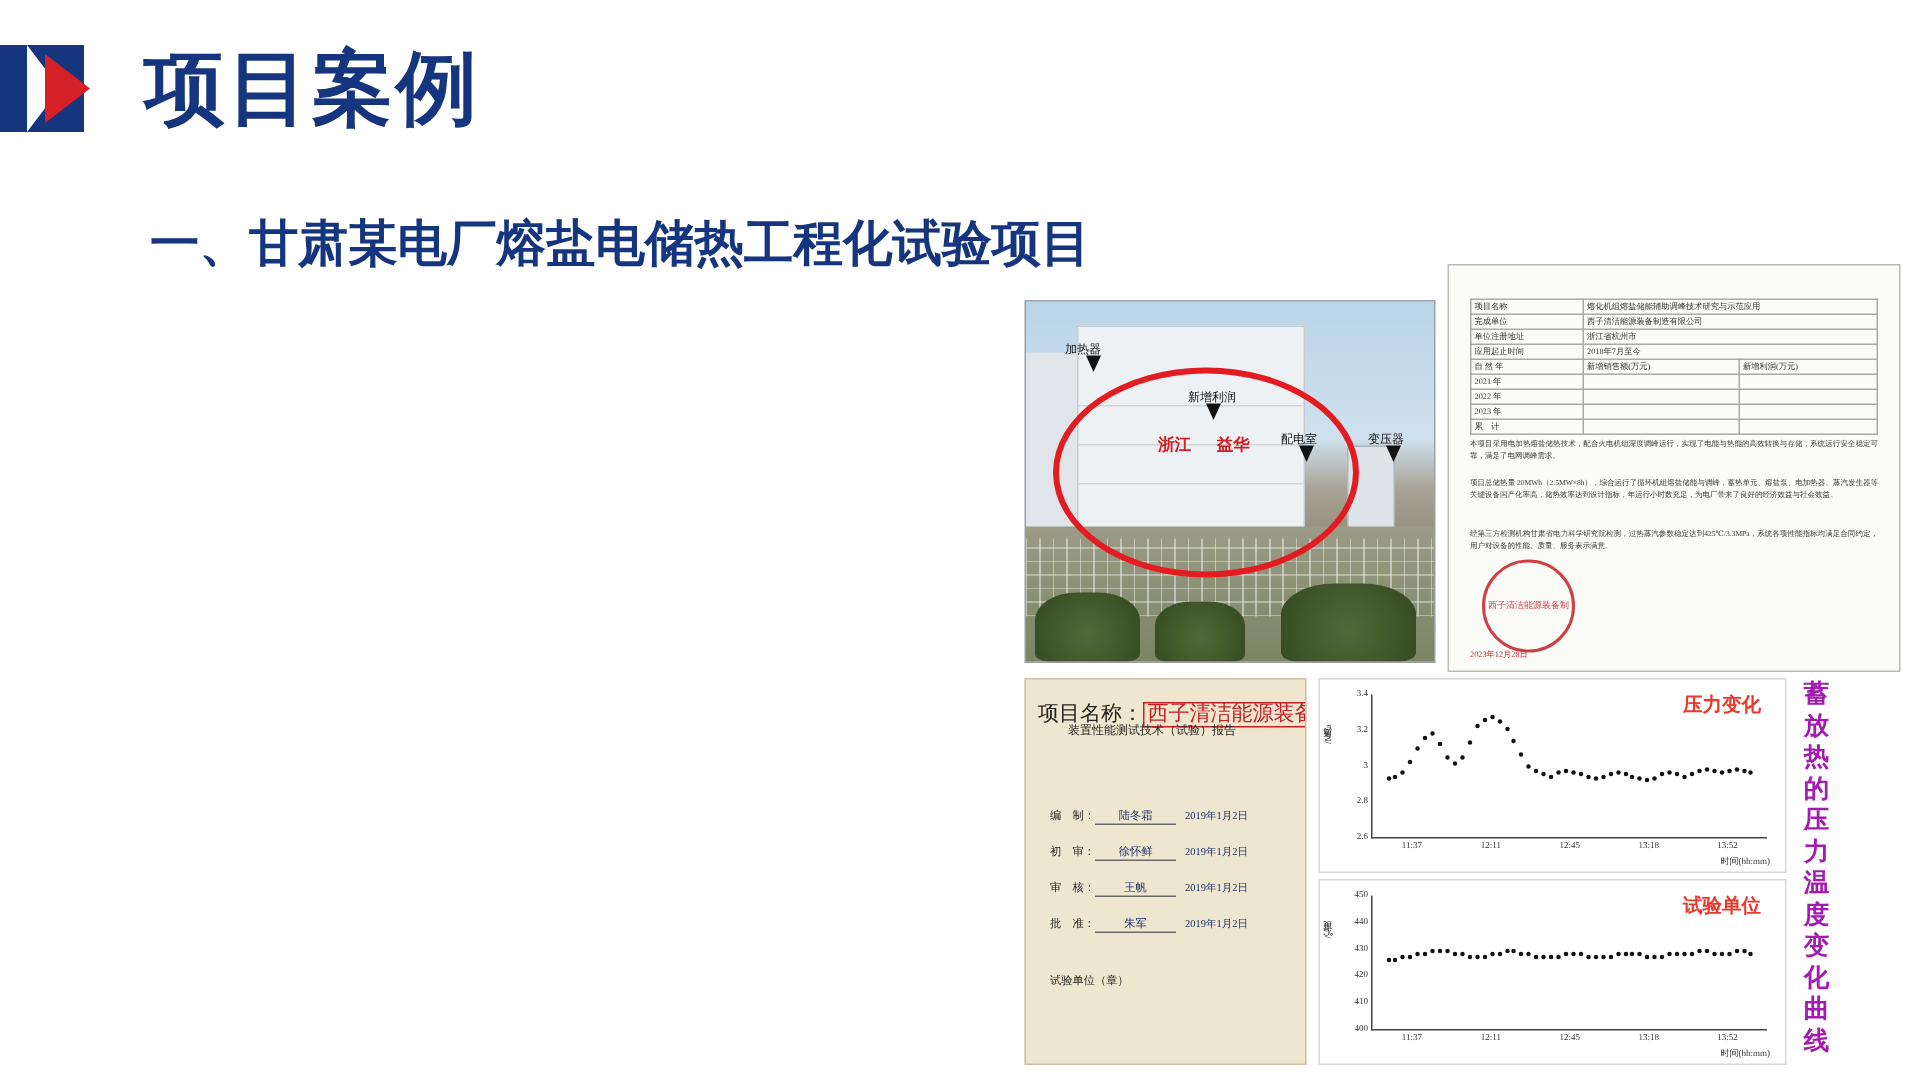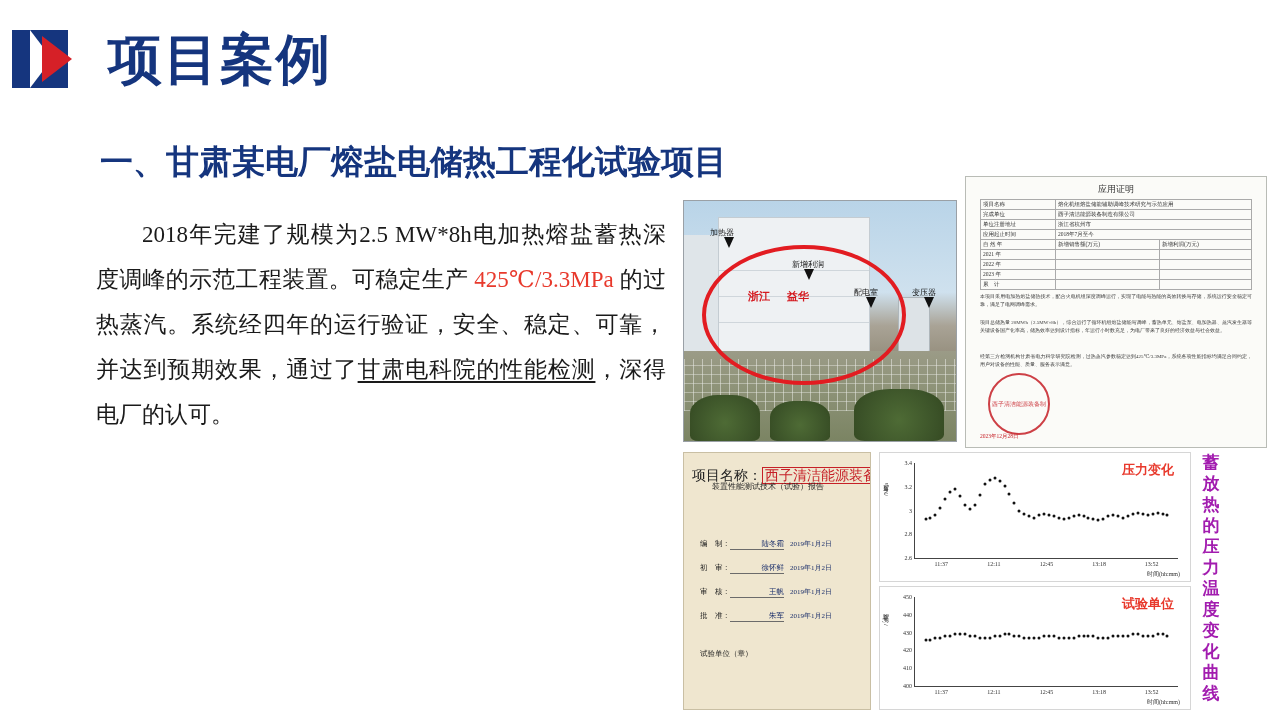--- a/index.html
+++ b/index.html
@@ -11,21 +11,21 @@
     height: 720px;
     background: #ffffff;
     font-family: "Liberation Serif", "DejaVu Serif", serif;
     overflow: hidden;
     position: relative;
   }
 
   
   .slide-header {
     position: absolute;
-    left: 12px;
+    left: 0;
     top: 0;
     width: 1104px;
     height: 120px;
   }
   .logo-mark {
     position: absolute;
     left: 0;
     top: 30px;
     width: 72px;
     height: 58px;
@@ -187,20 +187,21 @@
     position: absolute;
     font-family: "Liberation Sans", "DejaVu Sans", sans-serif;
     font-size: 8px;
     color: #111;
     white-space: nowrap;
   }
   .photo .lbl.red-lbl {
     color: #d4191f;
     font-size: 11px;
     font-weight: bold;
+    margin-left: 24px;
   }
   .photo .arrow {
     position: absolute;
     width: 0; height: 0;
     border-left: 5px solid transparent;
     border-right: 5px solid transparent;
     border-top: 11px solid #111;
   }
 
   .cert {
@@ -297,21 +298,21 @@
     position: absolute;
     left: 16px;
     font-size: 7.5px;
     color: #222;
     white-space: nowrap;
   }
   .report .rrow .val {
     display: inline-block;
     min-width: 54px;
     border-bottom: 1px solid #6b6b6b;
-    text-align: right;
+    text-align: center;
     color: #1b2f6b;
   }
   .report .rrow .dt {
     display: inline-block;
     margin-left: 6px;
     color: #1b2f6b;
     font-size: 7px;
   }
   .report .runit {
     position: absolute;
@@ -425,23 +426,20 @@
     <div class="blue-block"></div>
     <div class="white-tri"></div>
     <div class="red-tri"></div>
   </div>
   <div class="slide-title">项目案例</div>
 </div>
 
 <div class="section-heading">一、甘肃某电厂熔盐电储热工程化试验项目</div>
 
 <div class="body-col">
-  <p>
-    <span>2018年完建了规模为2.5 MW*8h电加热熔盐蓄热深度调峰的示范工程装置。可稳定生产 </span><span class="hl-red">425℃/3.3MPa</span><span> 的过热蒸汽。系统经四年的运行验证，安全、稳定、可靠，并达到预期效果，通过了</span><span class="underline">甘肃电科院的性能检测</span><span>，深得电厂的认可。</span>
-  </p>
 </div>
 
 <div class="photo">
   <div class="bld-left"></div>
   <div class="bld-main"></div>
   <div class="tank"></div>
   <div class="ground"></div>
   <div class="fence"></div>
   <div class="bush b1"></div>
   <div class="bush b2"></div>
@@ -458,21 +456,20 @@
 
   <div class="lbl" style="left:228px; top:86px;">变压器</div>
   <div class="arrow" style="left:240px; top:96px;"></div>
 
   <div class="lbl red-lbl" style="left:64px; top:88px;">浙江 　 益华</div>
 
   <div class="ellipse"></div>
 </div>
 
 <div class="cert">
-  <div class="cert-title">应用证明</div>
 
   <table>
     <tbody>
         <tr>
       <td style="width:70px">项目名称</td>
       <td colspan="2">熔化机组熔盐储能辅助调峰技术研究与示范应用</td>
     </tr>
     <tr>
       <td>完成单位</td>
       <td colspan="2">西子清洁能源装备制造有限公司</td>

